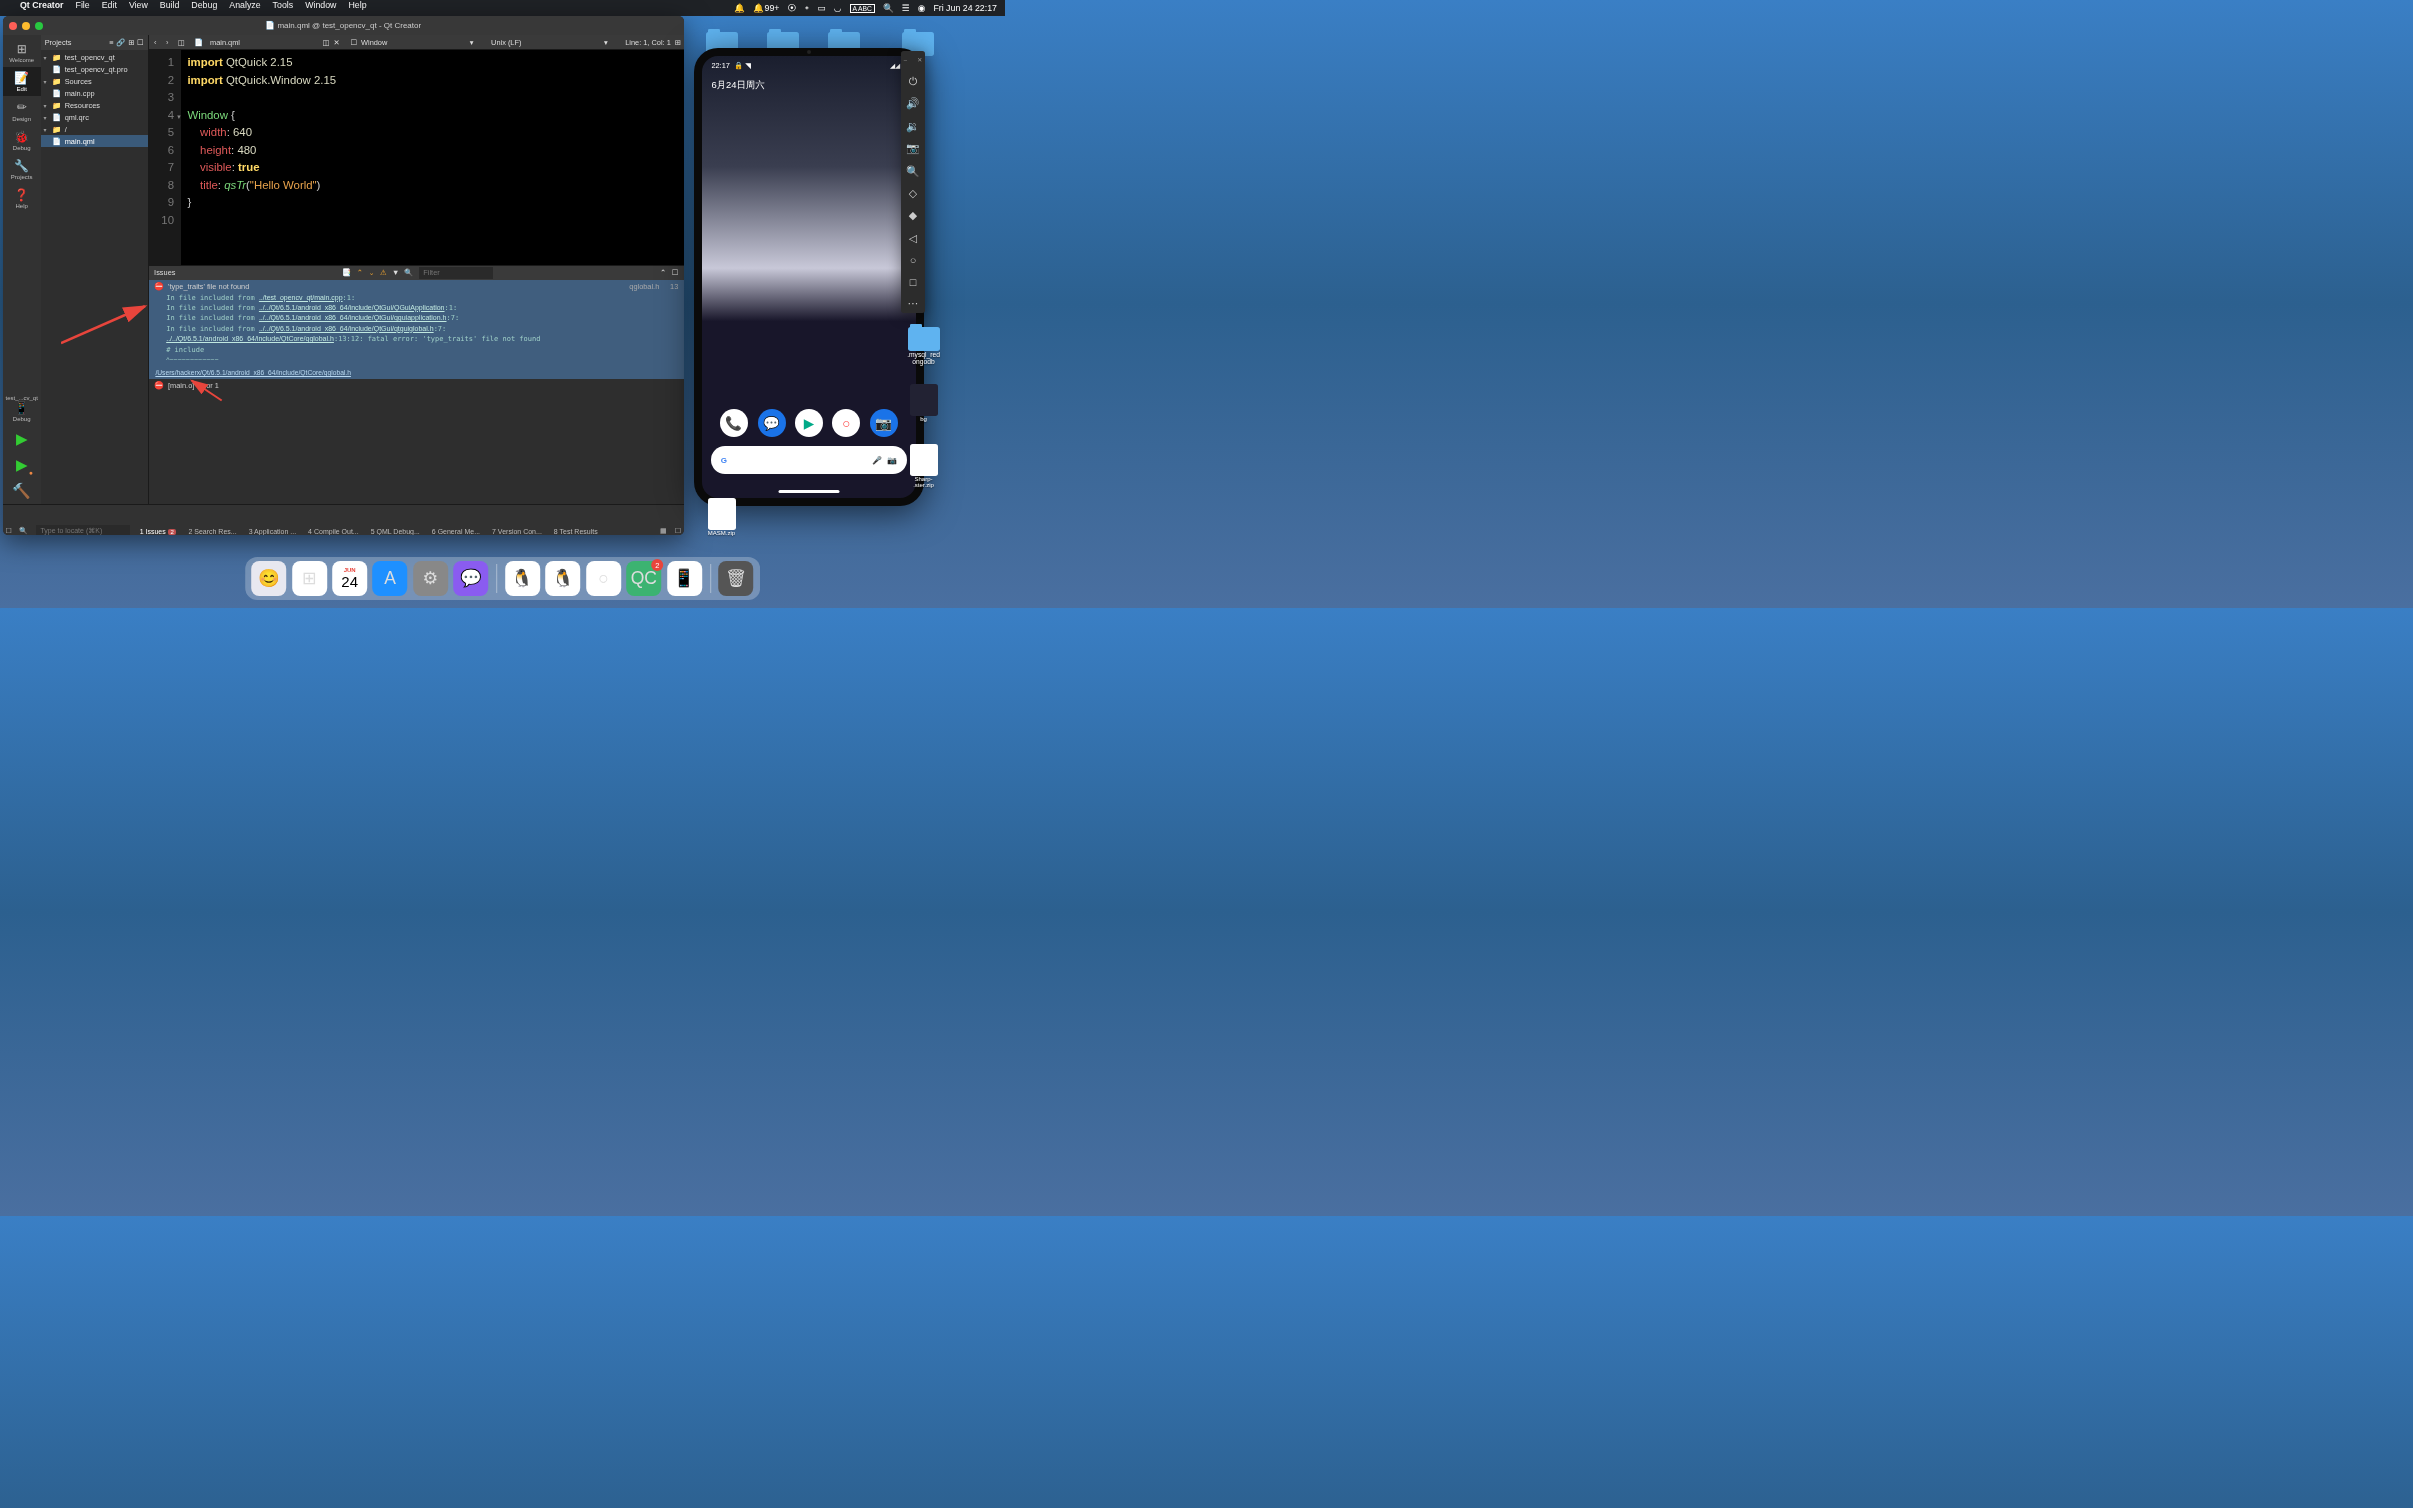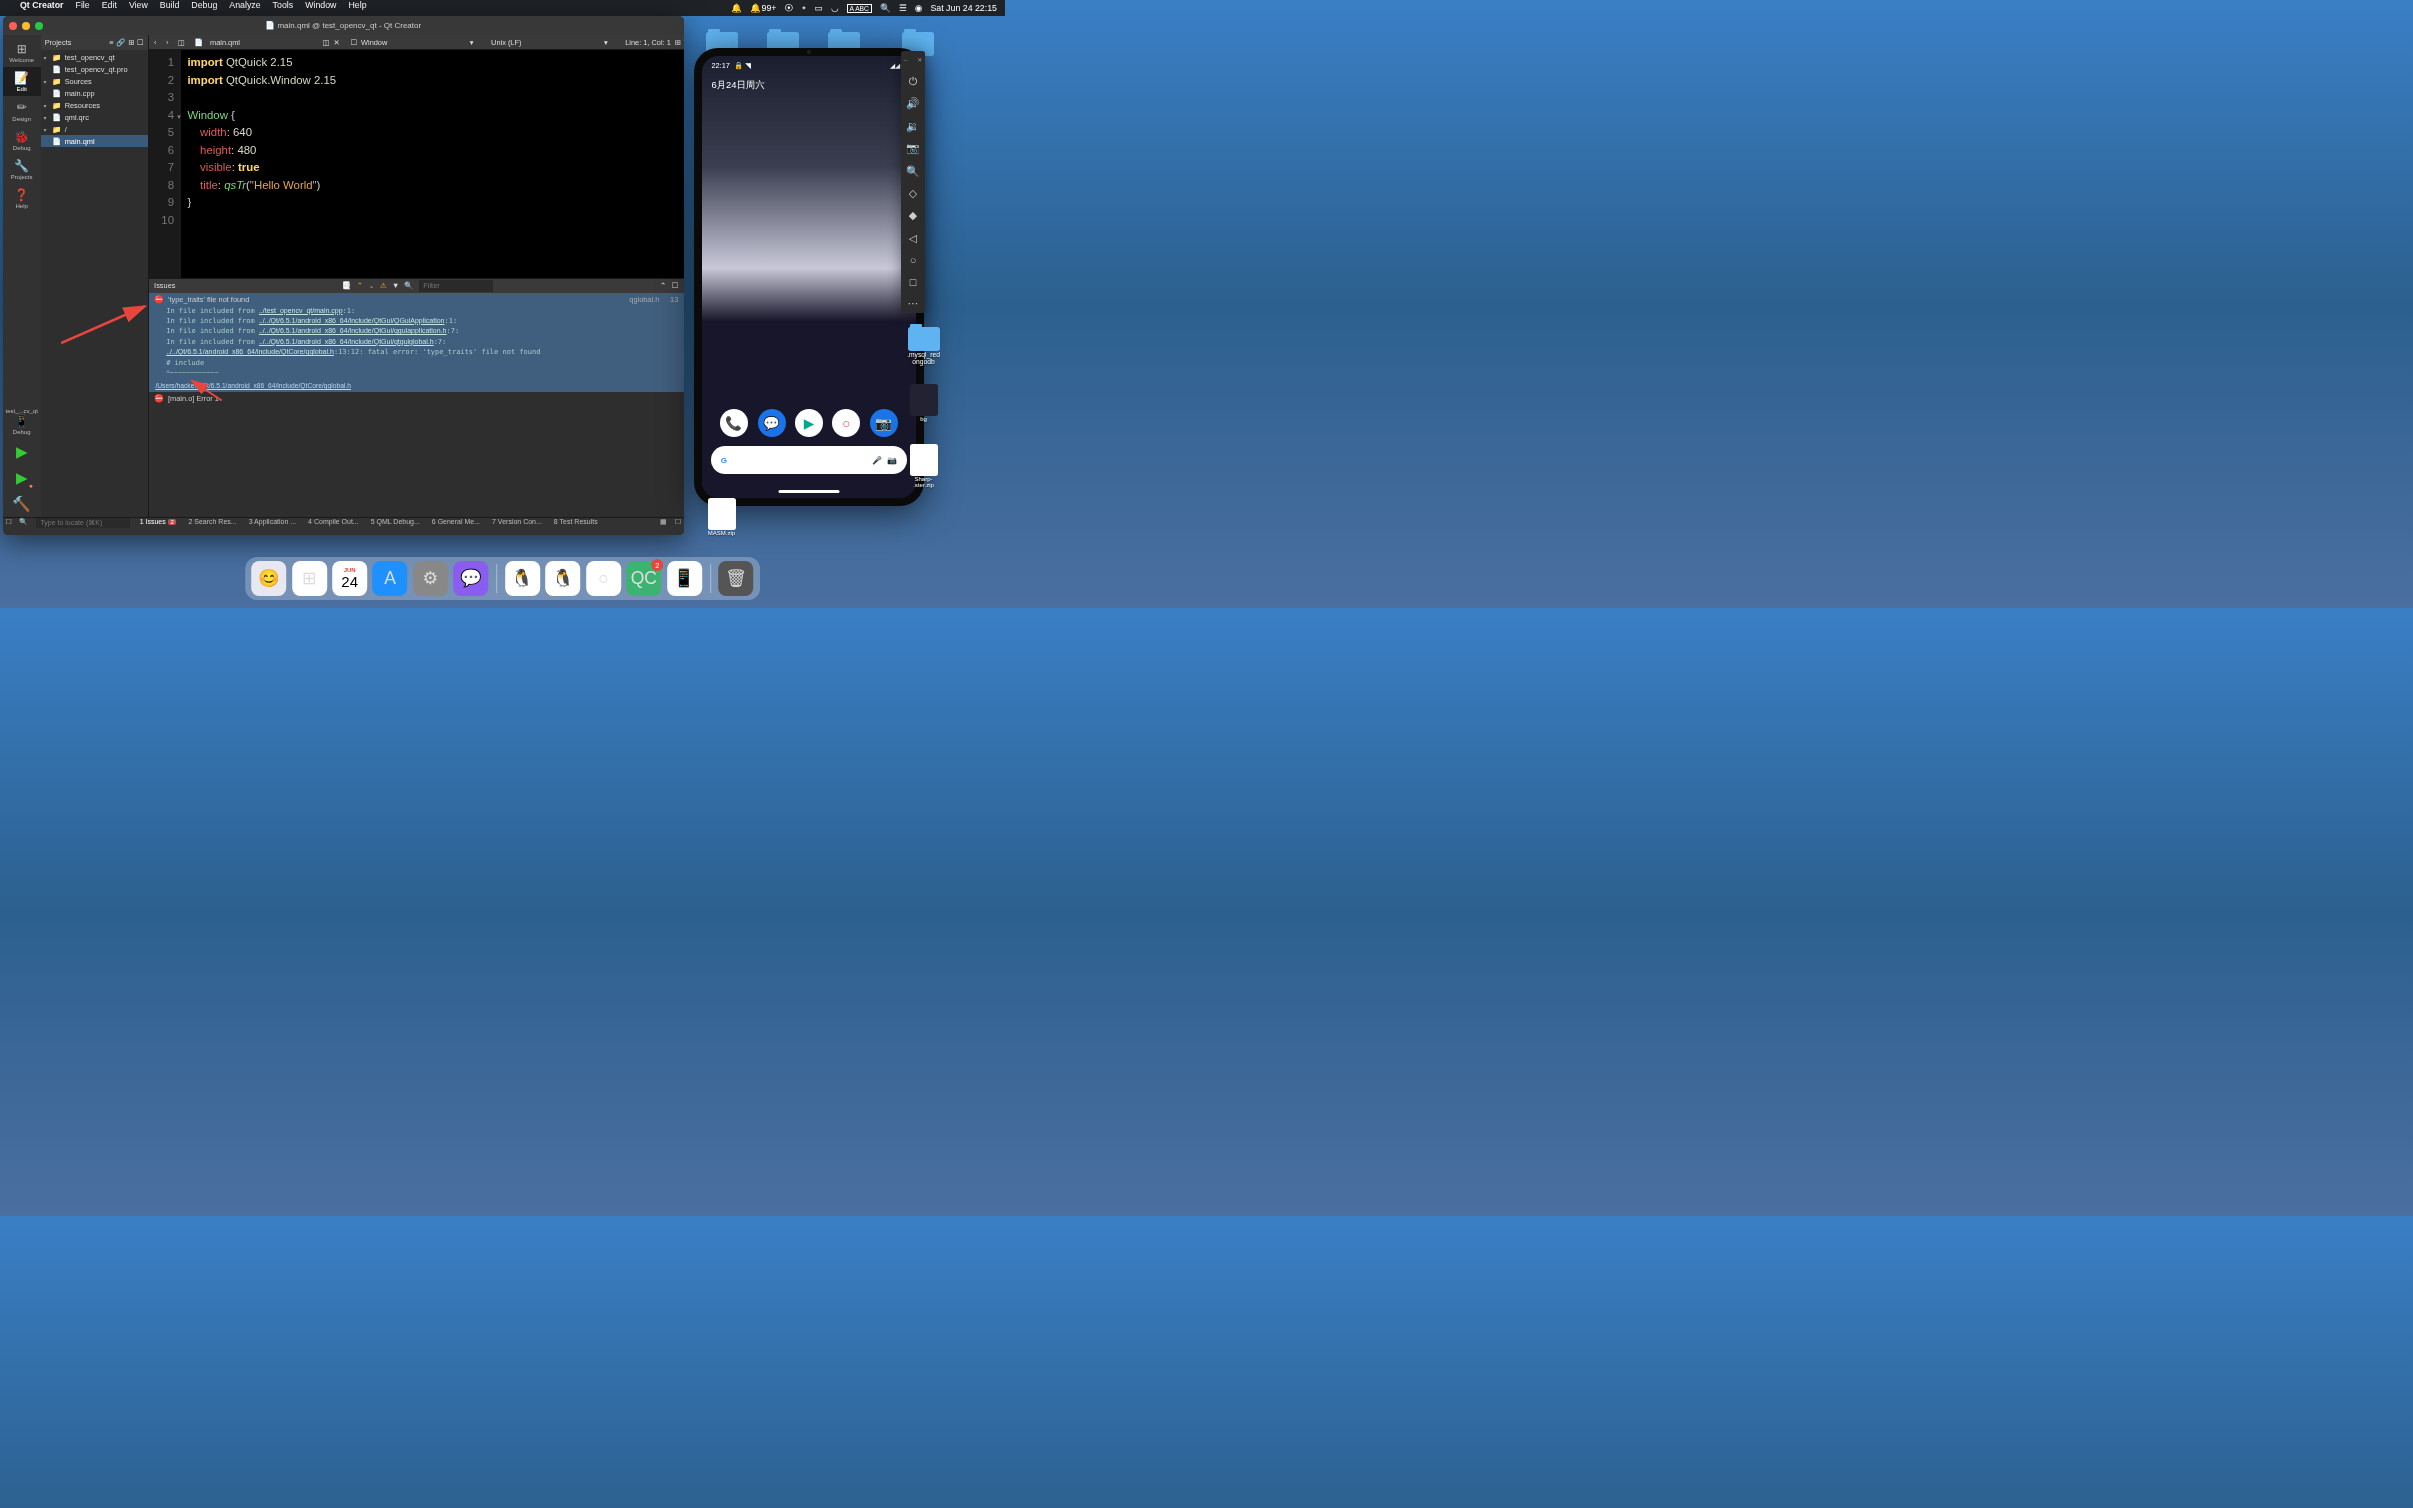--- a/index.html
+++ b/index.html
@@ -58,21 +58,21 @@
 .issues-head input { background:#2a2a2a; border:none; color:#ccc; padding:1.3px 4px; font-size:7.4px; width:74px; }
 .issue-row { padding:2px 5.4px; display:flex; gap:4px; align-items:flex-start; color:#ccc; }
 .issue-row.sel { background:#405e7e; }
 .issue-row .err-ico { color:#e05a5a; font-size:8px; }
 .issue-row .iss-right { margin-left:auto; color:#aaa; display:flex; gap:10.8px; }
 .issue-detail { padding:0 5.4px 2.7px 17.5px; font-family:Menlo,monospace; font-size:7px; line-height:9.4px; color:#9fd0c8; background:#405e7e; }
 .issue-detail a { color:#c0e8e0; text-decoration:underline; }
 .issue-path { padding:1.3px 5.4px 2.7px 6.7px; background:#405e7e; color:#b8d8f0; text-decoration:underline; font-size:6.7px; }
 
 
-.bottombar { height:18px; background:#323232; display:flex; align-items:flex-start; padding:0 2.7px; gap:8px; font-size:7px; color:#bbb; border-top:0.7px solid #1a1a1a; }
+.bottombar { height:31px; background:#323232; display:flex; align-items:flex-end; padding:0 2.7px; gap:8px; font-size:7px; color:#bbb; border-top:0.7px solid #1a1a1a; }
 .bottombar input { background:#2a2a2a; border:none; color:#999; padding:1.3px 4px; font-size:7px; width:94px; }
 .bottombar .btab { padding:0 1.3px; white-space:nowrap; }
 .bottombar .btab.active { color:#fff; }
 .bottombar .badge { background:#c05050; color:#fff; border-radius:2px; padding:0 2.7px; font-size:6px; }
 
 
 .phone { position:absolute; left:694px; top:48px; width:230px; height:458px; background:#0a0a0a; border-radius:24px; padding:8px; box-shadow:0 6.7px 34px rgba(0,0,0,0.6); }
 .phone-screen { width:100%; height:100%; border-radius:16px; overflow:hidden; position:relative; background:linear-gradient(180deg,#1a1e2e 0%,#3a3e50 25%,#c8c8d8 48%,#18162a 60%,#18162a 100%); }
 .phone .notch { position:absolute; top:2px; left:50%; transform:translateX(-50%); width:4px; height:4px; background:#222; border-radius:50%; }
 .phone .statusbar { height:19px; display:flex; align-items:center; padding:0 9.4px; color:#fff; font-size:7.4px; }
@@ -123,21 +123,21 @@
     <span class="icon-sm">🔔</span>
     <span class="icon-sm">🔔<span>99+</span></span>
     <span class="icon-sm">⦿</span>
     <span class="icon-sm">᛭</span>
     <span class="icon-sm">▭</span>
     <span class="icon-sm">◡</span>
     <span class="icon-sm" style="border:0.7px solid #fff;padding:0 2px;font-size:6.7px;">A <span>ABC</span></span>
     <span class="icon-sm">🔍</span>
     <span class="icon-sm">☰</span>
     <span class="icon-sm">◉</span>
-    <span>Sat Jun 24  22:15</span>
+    <span>Fri Jun 24  22:17</span>
   </div>
 </div>
 
 <div class="qtwindow">
   <div class="titlebar">
     <div class="traffic">
       <span class="tr-red"></span>
       <span class="tr-yel"></span>
       <span class="tr-grn"></span>
     </div>

